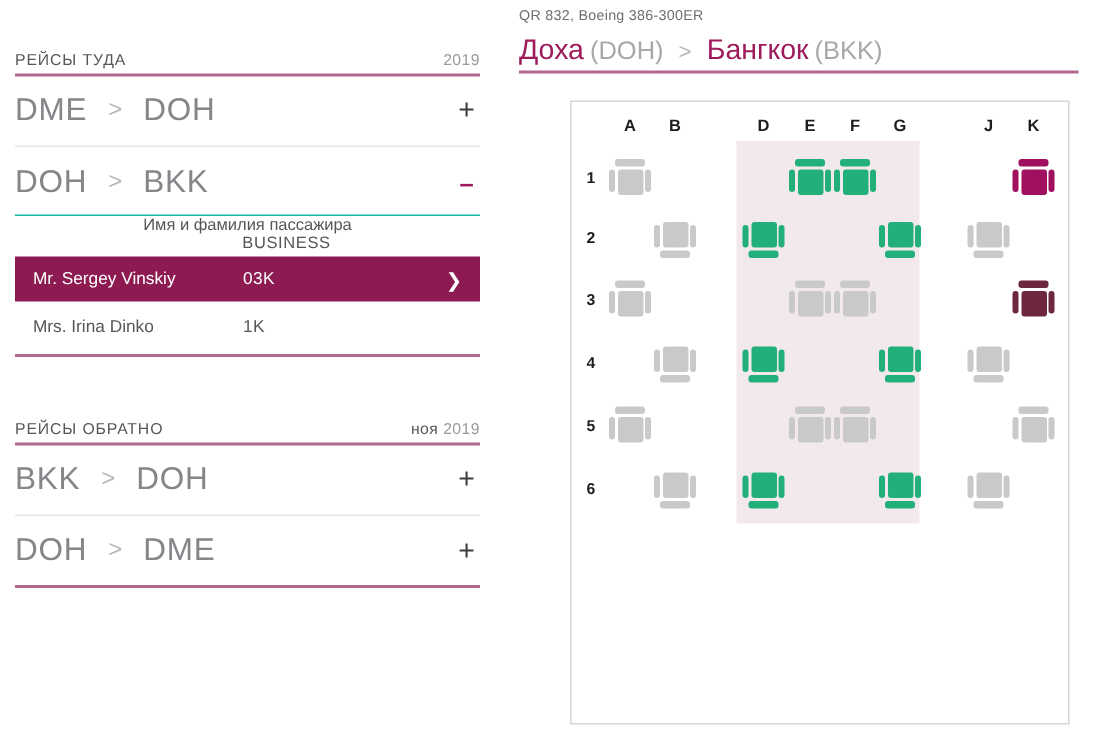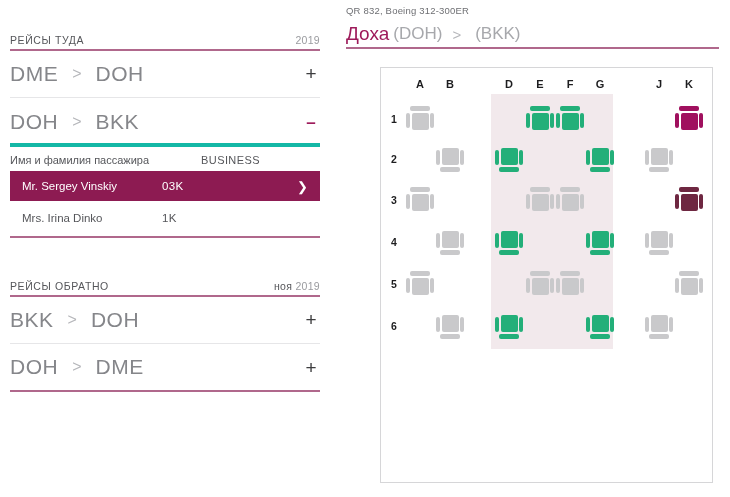--- a/index.html
+++ b/index.html
@@ -302,21 +302,21 @@
     <span class="route-toggle">+</span>
   </div>
 
   <div class="route-row no-bottom" style="top:98px;">
     <span class="route-code">DOH</span>
     <span class="route-arrow">&gt;</span>
     <span class="route-code">BKK</span>
     <span class="route-toggle minus">–</span>
   </div>
 
-  <div class="pax-head" style="top:143px; border-top:4px solid #14b8a6;">
+  <div class="pax-head" style="top:143px; border-top:1px solid #14b8a6;flex-direction:column;">
     <span>Имя и фамилия пассажира</span>
     <span class="cabin">BUSINESS</span>
   </div>
 
   <div class="pax-row selected" style="top:171px;">
     <span class="pax-name">Mr. Sergey Vinskiy</span>
     <span class="pax-seat">03K</span>
     <span class="pax-chevron">❯</span>
   </div>
 
@@ -343,26 +343,27 @@
     <span class="route-code">DOH</span>
     <span class="route-arrow">&gt;</span>
     <span class="route-code">DME</span>
     <span class="route-toggle">+</span>
   </div>
 
 </div>
 
 <div id="right-panel">
 
-  <div id="flight-meta">QR 832, Boeing 312-300ER</div>
+  <div id="flight-meta">QR 832, Boeing 386-300ER</div>
 
   <div id="flight-route">
     <span class="city-name">Доха</span>
     <span class="city-code">(DOH)</span>
     <span class="route-sep">&gt;</span>
+    <span class="city-name">Бангкок</span>
     <span class="city-code">(BKK)</span>
   </div>
 
   <div id="seatmap-card">
     <div id="highlight-band"></div>
     <div id="seatmap-labels-cols">
         <div class="col-label" style="left: 39px;">A</div>
         <div class="col-label" style="left: 69px;">B</div>
         <div class="col-label" style="left: 128px;">D</div>
         <div class="col-label" style="left: 159px;">E</div>

